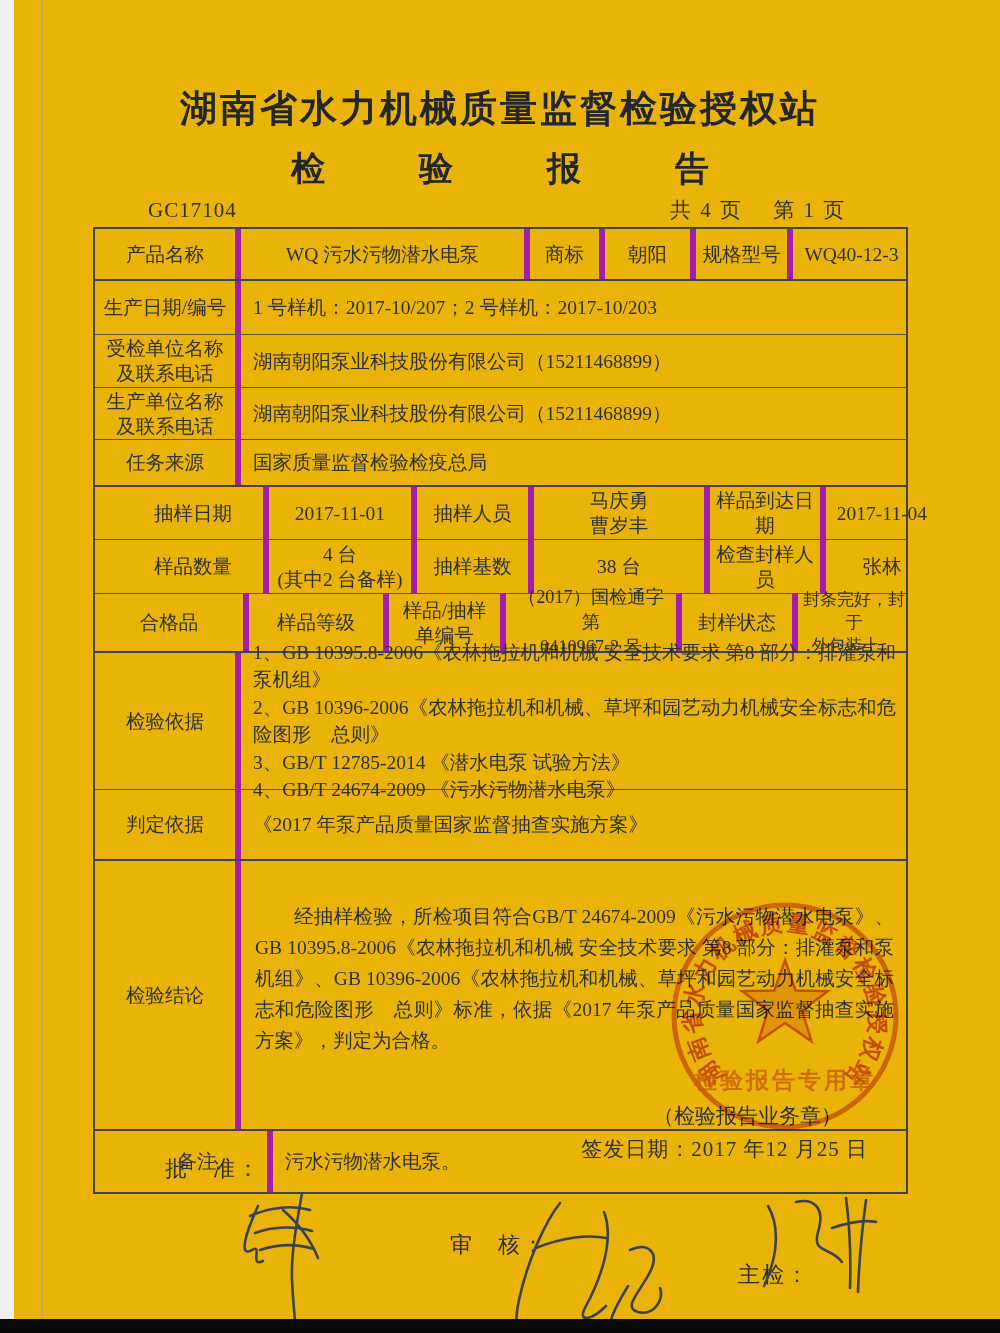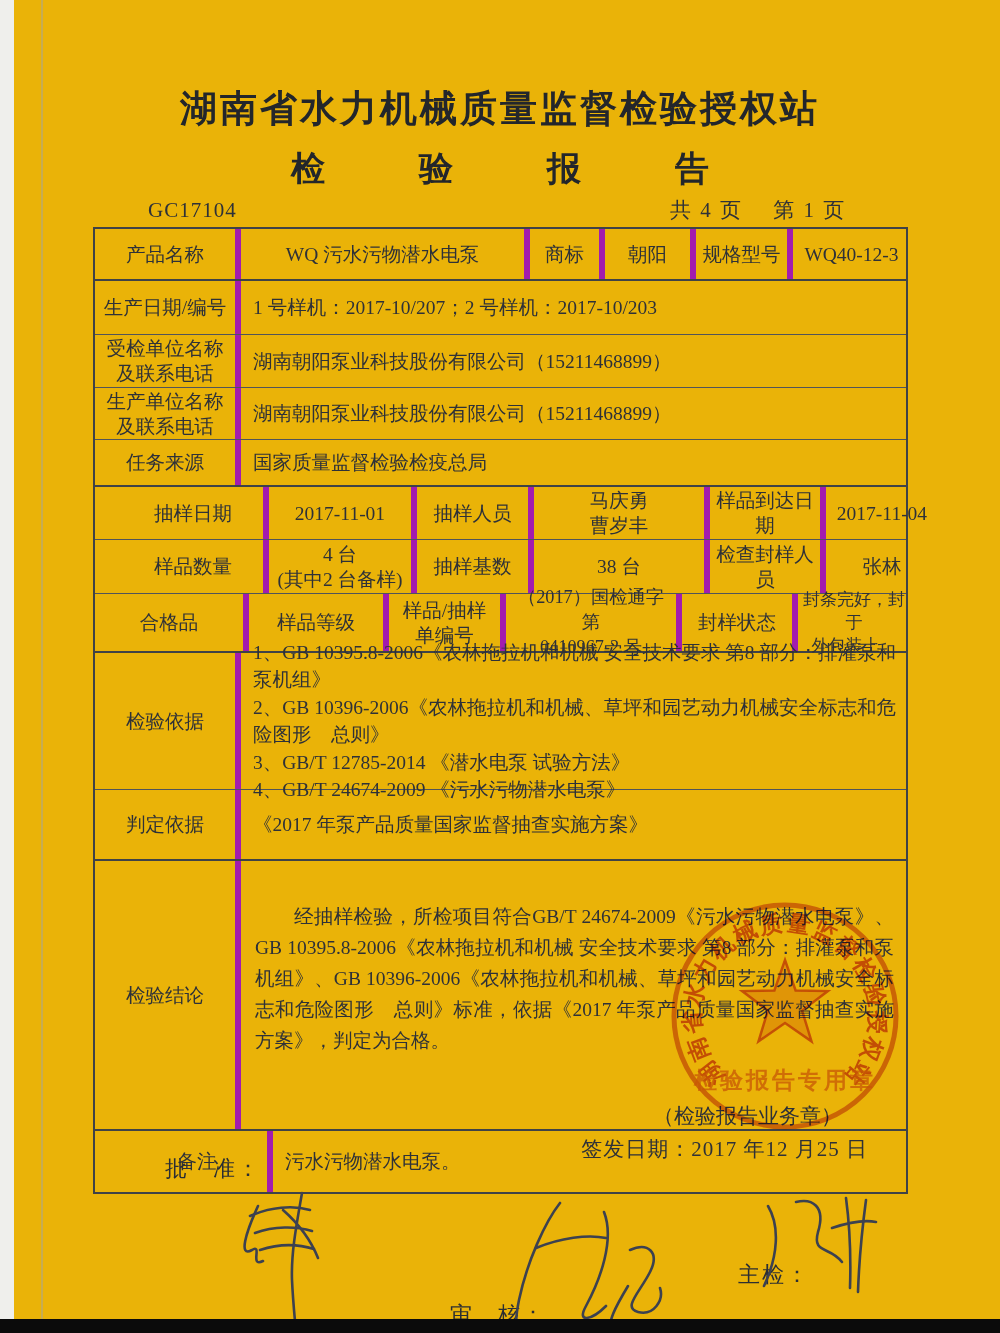--- a/index.html
+++ b/index.html
@@ -171,21 +171,21 @@
         <text x="121" y="36" transform="rotate(59.73333333333332 121 121)" class="ring-ch">检</text>
         <text x="121" y="36" transform="rotate(76.80000000000001 121 121)" class="ring-ch">验</text>
         <text x="121" y="36" transform="rotate(93.86666666666667 121 121)" class="ring-ch">授</text>
         <text x="121" y="36" transform="rotate(110.93333333333334 121 121)" class="ring-ch">权</text>
         <text x="121" y="36" transform="rotate(128 121 121)" class="ring-ch">站</text>
       </g>
     <text class="stamp-bottom-text" x="121" y="193">检验报告专用章</text>
   </svg>
 
   <div class="sig-label" style="left:165px;top:1154px;">批　准：</div>
-  <div class="sig-label" style="left:450px;top:1300px;">审　核：</div>
+  <div class="sig-label" style="left:450px;top:1230px;">审　核：</div>
   <div class="sig-label" style="left:738px;top:1260px;">主检：</div>
 
   <svg class="sig-svg" viewBox="0 0 1000 1333">
     <g>
       <path d="M258 1206 C 246 1232, 238 1258, 252 1250 C 263 1243, 249 1268, 263 1261"></path>
       <path d="M250 1216 C 270 1207, 293 1205, 310 1210"></path>
       <path d="M255 1233 C 274 1226, 296 1226, 312 1231"></path>
       <path d="M260 1250 C 278 1244, 298 1244, 314 1249"></path>
       <path d="M302 1193 C 297 1222, 291 1252, 292 1280 C 293 1302, 295 1320, 296 1333"></path>
       <path d="M283 1210 C 300 1225, 312 1243, 318 1258"></path>

